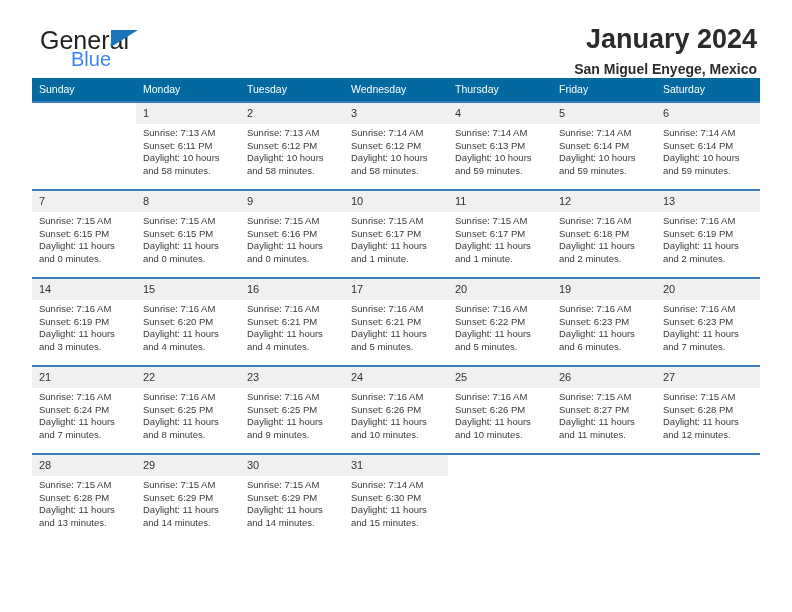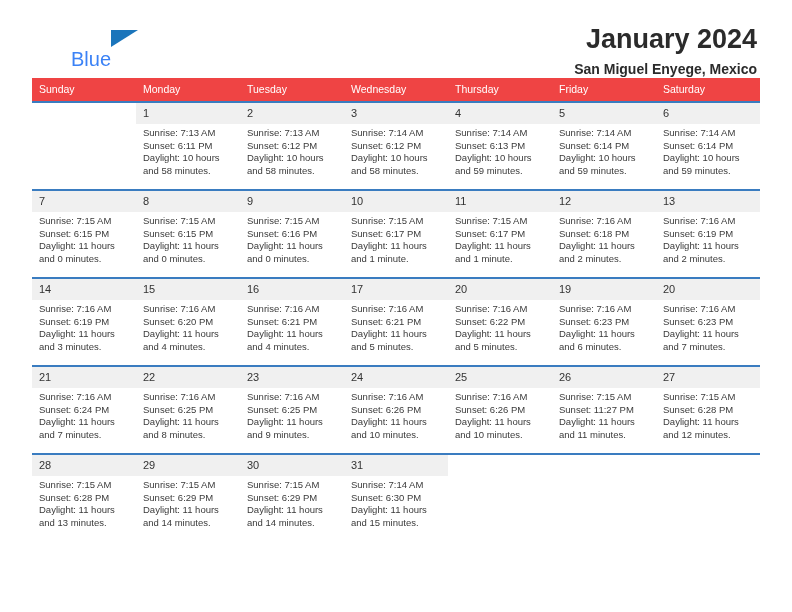--- a/index.html
+++ b/index.html
@@ -82,21 +82,21 @@
   }
 
   
   table.calendar {
     width: 728px;
     border-collapse: collapse;
     table-layout: fixed;
     margin: 0;
   }
   table.calendar th {
-    background: #ef4444;
+    background: #0369a1;
     color: #ffffff;
     font-size: 10.5px;
     font-weight: normal;
     text-align: left;
     padding: 5px 0 6px 7px;
     line-height: 12px;
     border: none;
   }
   td.daycell {
     vertical-align: top;
@@ -134,20 +134,21 @@
   }
 </style>
 </head>
 <body>
 
 <div class="page">
 
   <div class="header">
 
     <div class="logo">
+      <span class="logo-general">General</span>
       <span class="logo-tri"></span>
       <span class="logo-blue">Blue</span>
     </div>
 
     <div class="title-block">
       <div class="cal-title">January 2024</div>
       <div class="cal-subtitle">San Miguel Enyege, Mexico</div>
     </div>
 
   </div>
@@ -372,21 +373,21 @@
             <div class="dayinfo">
               <div>Sunrise: 7:16 AM</div>
               <div>Sunset: 6:26 PM</div>
               <div class="daylight">Daylight: 11 hours and 10 minutes.</div>
             </div>
           </td>
           <td class="daycell">
             <div class="daynum">26</div>
             <div class="dayinfo">
               <div>Sunrise: 7:15 AM</div>
-              <div>Sunset: 11:27 PM</div>
+              <div>Sunset: 8:27 PM</div>
               <div class="daylight">Daylight: 11 hours and 11 minutes.</div>
             </div>
           </td>
           <td class="daycell">
             <div class="daynum">27</div>
             <div class="dayinfo">
               <div>Sunrise: 7:15 AM</div>
               <div>Sunset: 6:28 PM</div>
               <div class="daylight">Daylight: 11 hours and 12 minutes.</div>
             </div>

